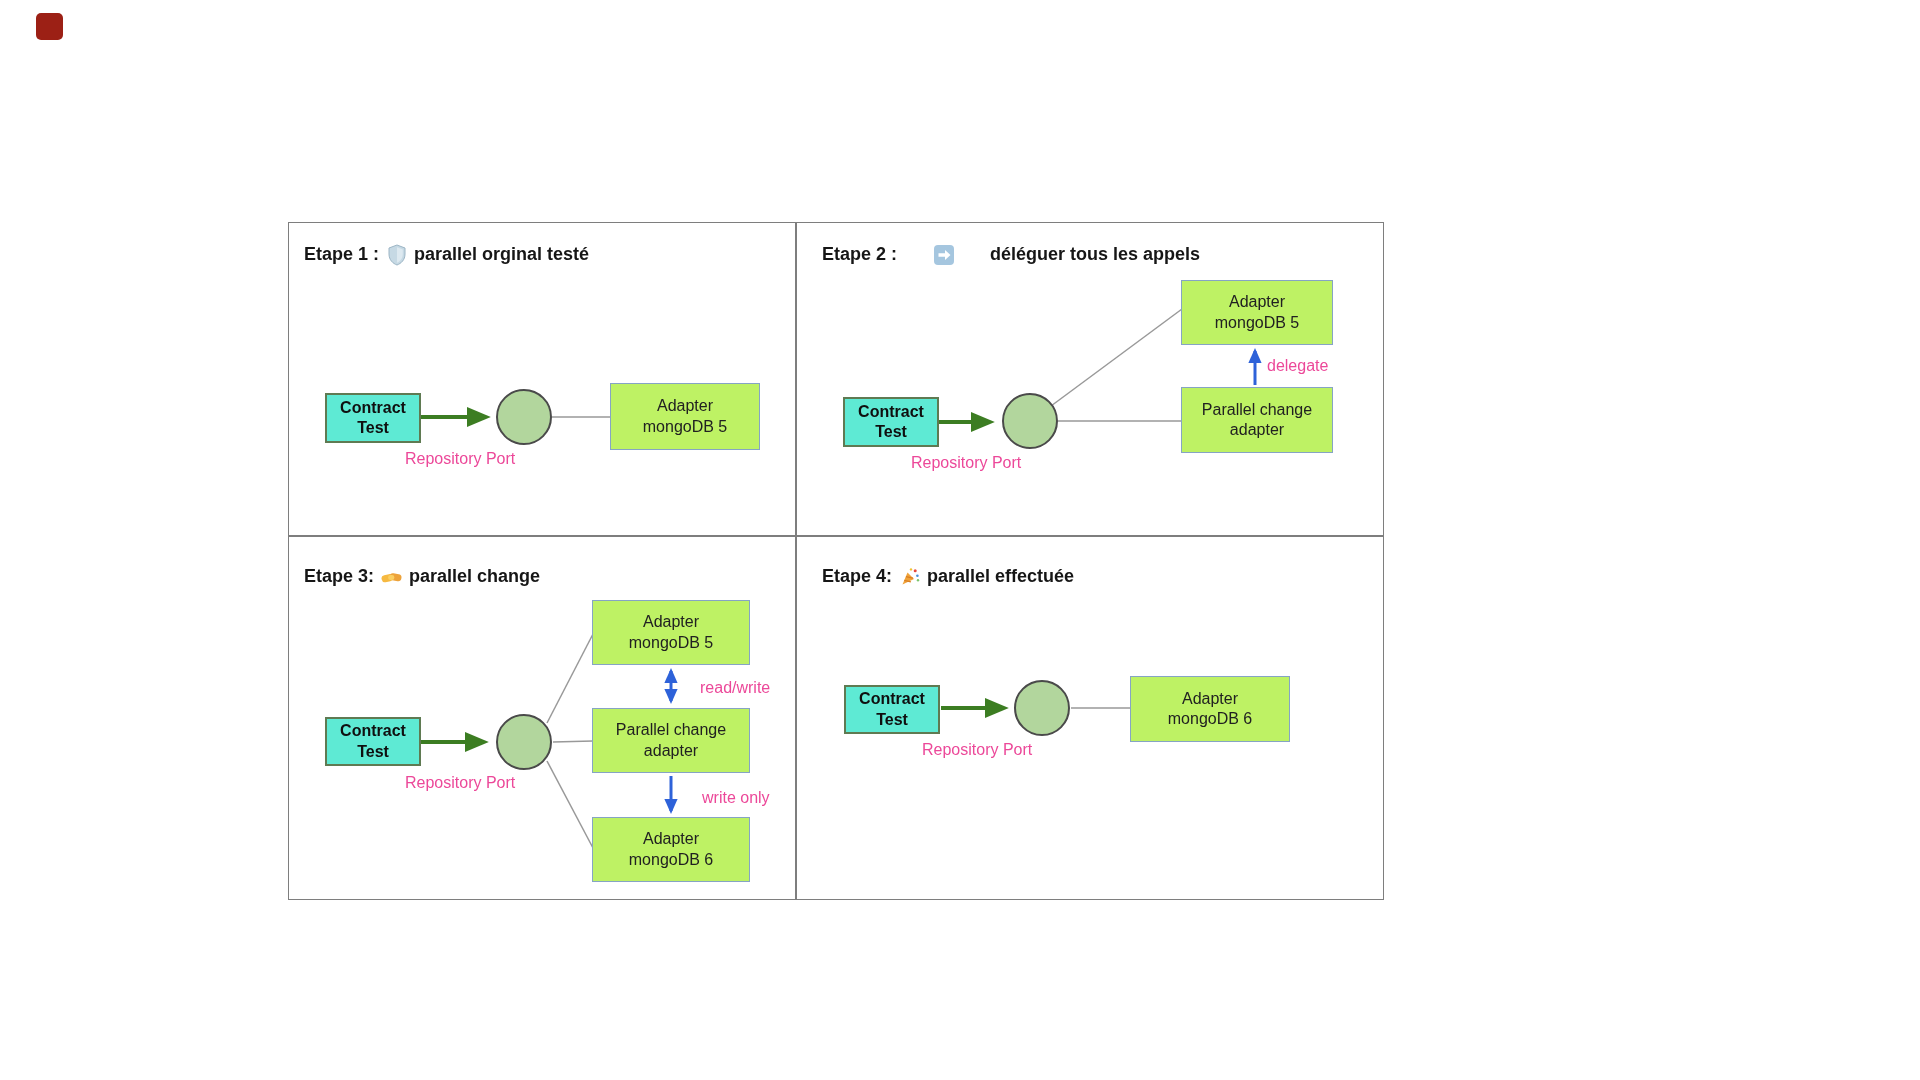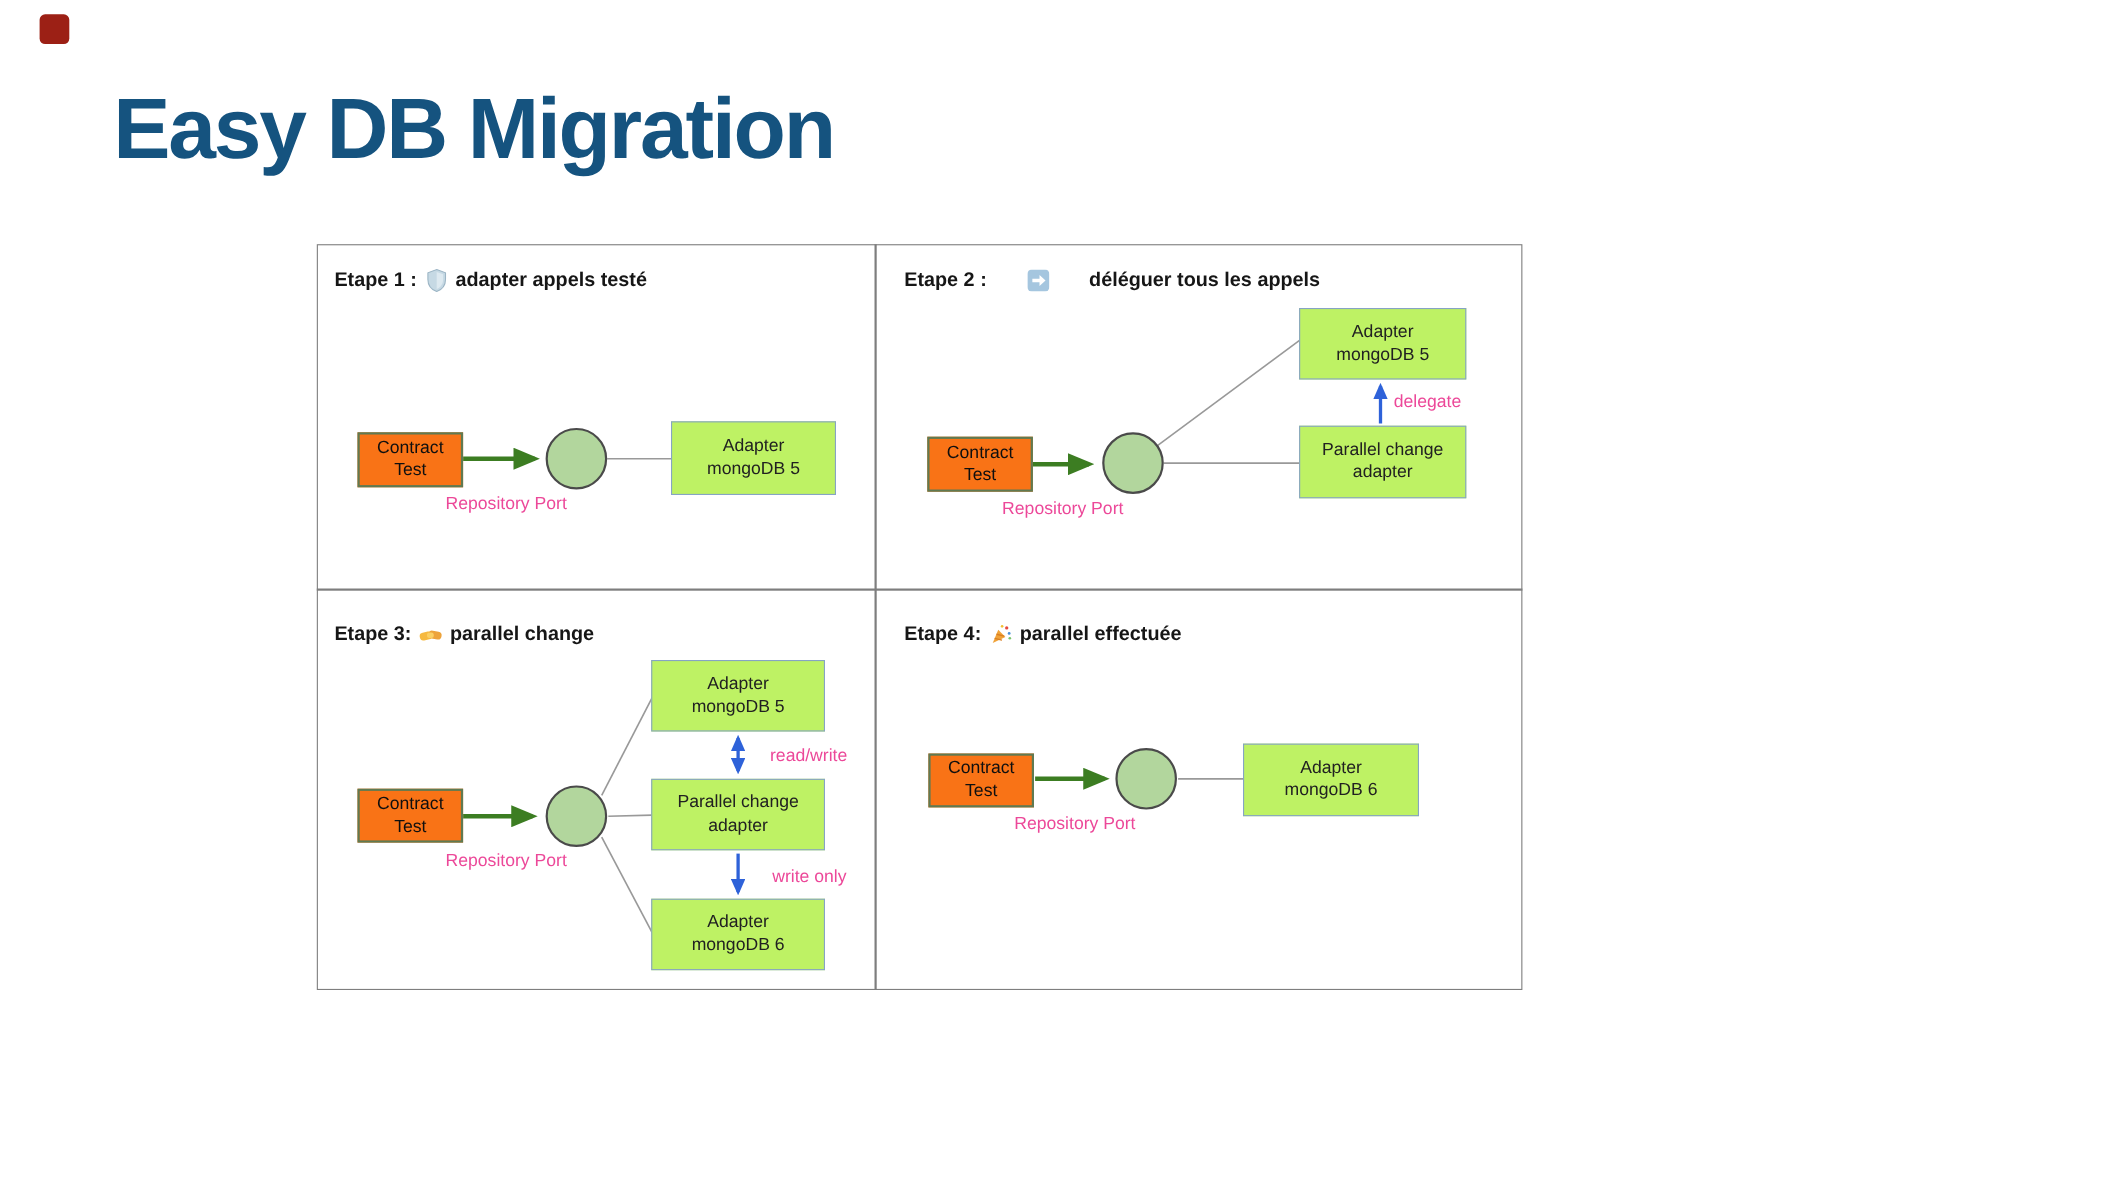--- a/index.html
+++ b/index.html
@@ -17,41 +17,40 @@
   .v-divider { position:absolute; left:795px; top:222px; width:1.5px; height:678px; background:#7e7e7e; }
   .h-divider { position:absolute; left:288px; top:535px; width:1096px; height:1.5px; background:#7e7e7e; }
 
   .panel-header { position:absolute; display:flex; align-items:center; gap:7px;
     font-size:18px; font-weight:700; color:#161616; white-space:nowrap; }
   .panel-header .hicon { display:inline-flex; width:21px; height:21px; align-items:center; justify-content:center; }
 
   .node { position:absolute; display:flex; align-items:center; justify-content:center;
     text-align:center; white-space:pre-line; box-sizing:border-box;
     font-size:16px; line-height:1.28; color:#212121; }
-  .green-node { background:#f97316; border:2px solid #5f7a52; font-weight:400; color:#0f0f0f; }
+  .green-node { background:#5eead4; border:2px solid #5f7a52; font-weight:700; color:#0f0f0f; }
   .blue-node  { background:#bef264; border:1.5px solid #86a4c4; }
   .port-circle { position:absolute; width:56px; height:56px; border-radius:50%;
     background:#b2d69d; border:2px solid #4a4a4a; box-sizing:border-box; }
 
   .float-label { position:absolute; font-size:16px; color:#ec4899; white-space:nowrap; }
   .centered { width:150px; text-align:left; }
 
   svg.connectors { position:absolute; left:0; top:0; pointer-events:none; }
   .ln-gray  { stroke:#999999; stroke-width:1.5; }
   .ln-green { stroke:#3c7d22; stroke-width:4; }
   .ln-blue  { stroke:#2e62d9; stroke-width:3; }
 </style>
 </head>
 <body>
 
 <div class="slide">
 
   <div class="corner-marker"></div>
 
-  <div class="slide-title">Easy DB Migration</div>
 
   <div class="frame"></div>
   <div class="v-divider"></div>
   <div class="h-divider"></div>
 
   <svg class="connectors" width="1920" height="1080" viewBox="0 0 1920 1080">
     <defs>
       <marker id="mGreen" markerWidth="6" markerHeight="5" refX="4.8" refY="2.5" orient="auto">
         <path d="M0,0 L6,2.5 L0,5 Z" fill="#3c7d22"></path>
       </marker>
@@ -80,21 +79,21 @@
   </svg>
 
   <div class="panel-header" style="left:304px; top:244px;">
     <span>Etape 1 :</span>
     <span class="hicon">
       <svg width="20" height="22" viewBox="0 0 20 22">
           <path d="M10 1 L18 4 V10 C18 16 14 19.5 10 21 C6 19.5 2 16 2 10 V4 Z" fill="#c6d9e4" stroke="#9cb5c5" stroke-width="1"></path>
           <path d="M10 3.2 L15.8 5.4 V10 C15.8 14.5 13 17.4 10 18.8 Z" fill="#dde9f0"></path>
         </svg>
     </span>
-    <span>adapter appels testé</span>
+    <span>parallel orginal testé</span>
   </div>
 
   <div class="panel-header" style="left:822px; top:244px;gap:36px;">
     <span>Etape 2 :</span>
     <span class="hicon">
       <svg width="20" height="20" viewBox="0 0 20 20">
           <rect width="20" height="20" rx="4" fill="#a5c6df"></rect>
           <path d="M4.5 8.3 h6.5 v-3.2 l5.5 4.9 -5.5 4.9 v-3.2 h-6.5 z" fill="#ffffff"></path>
         </svg>
     </span>

